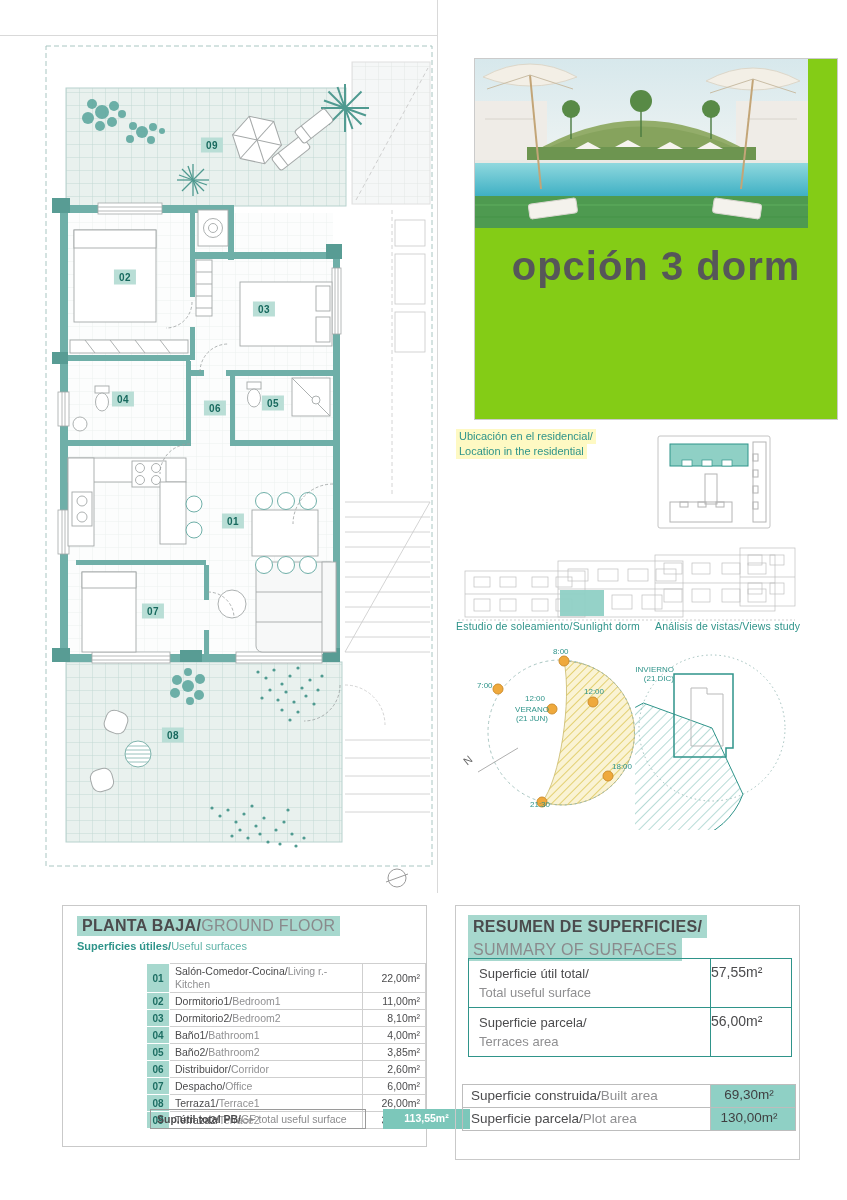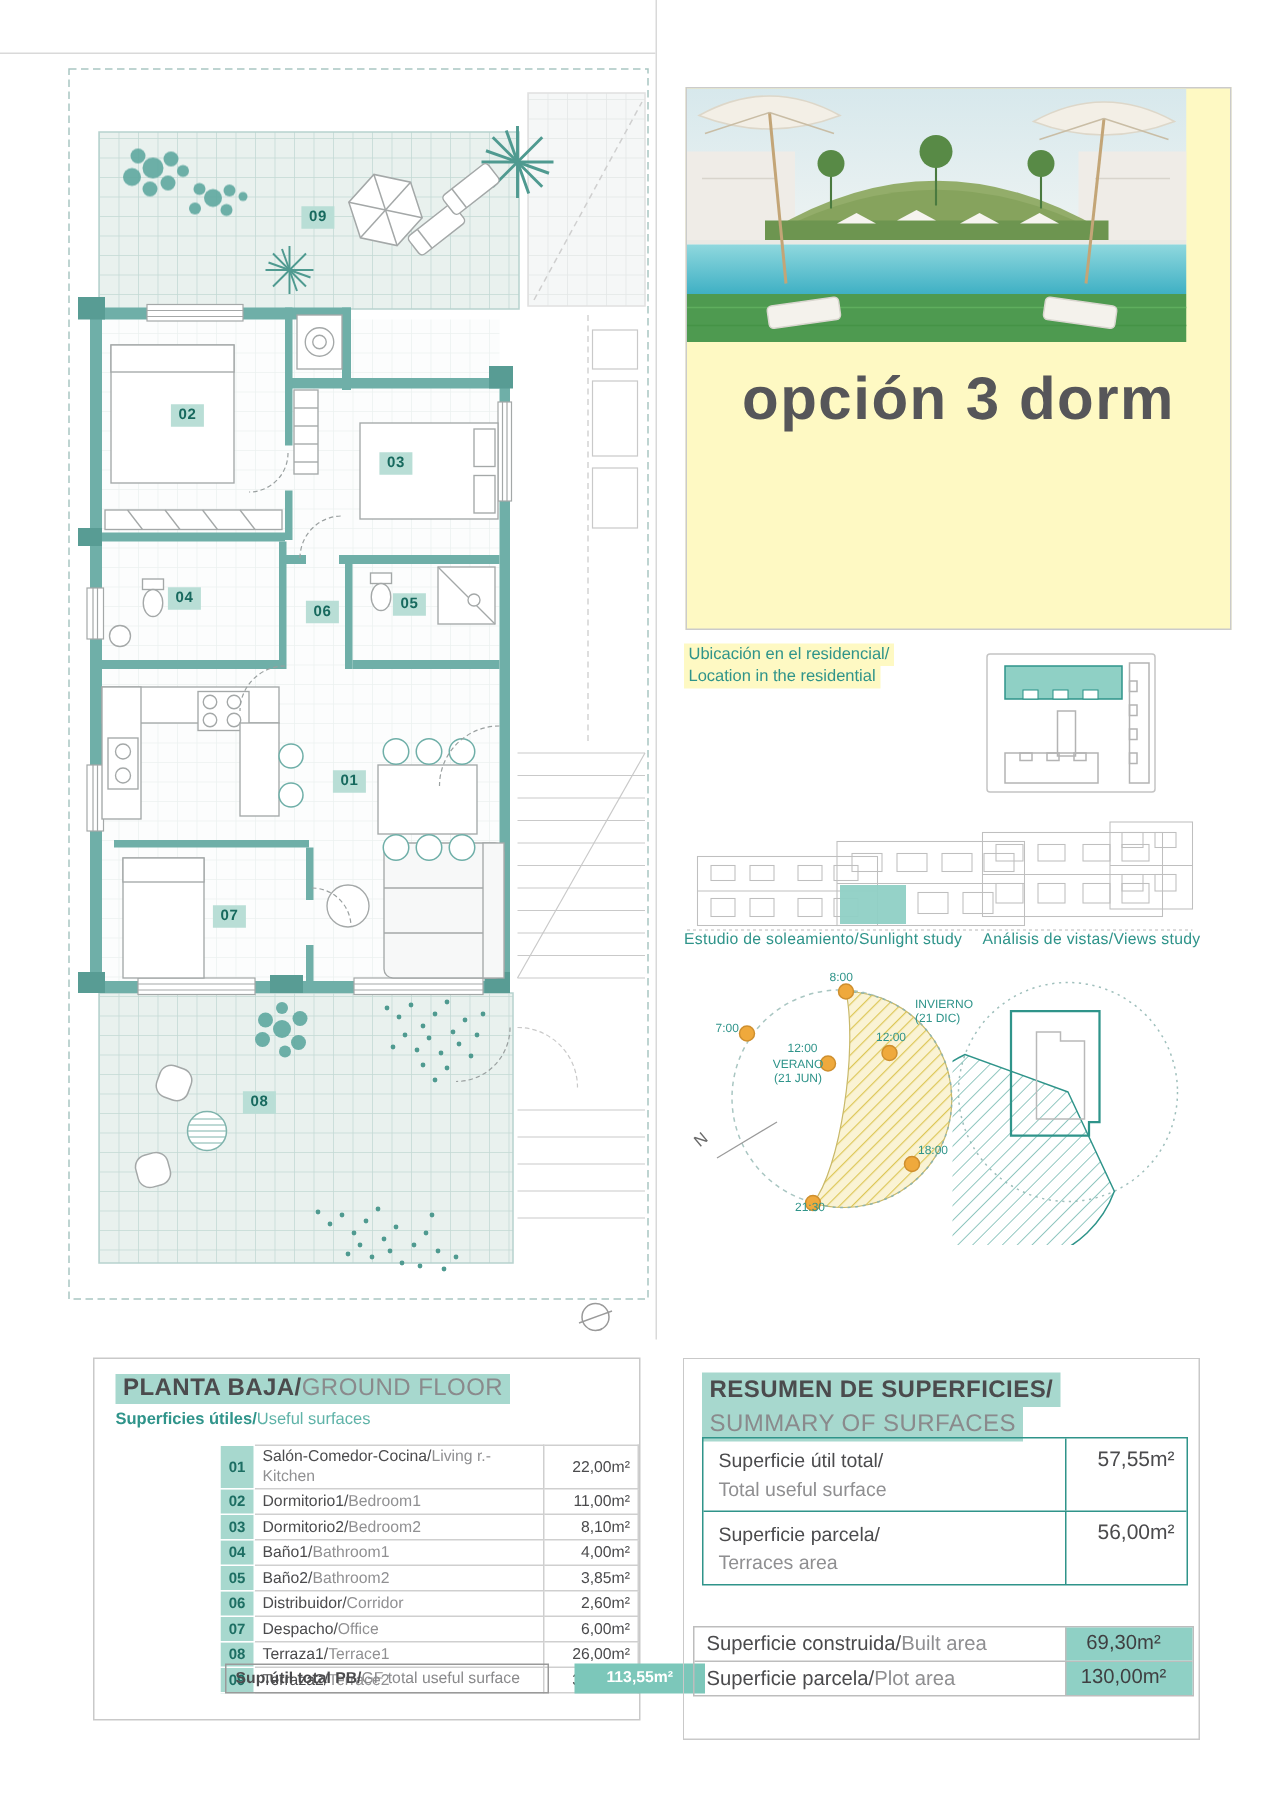--- a/index.html
+++ b/index.html
@@ -8,21 +8,21 @@
   .abs{position:absolute}
   .ctr{transform:translate(-50%,-50%)}
   .teal{color:#2f948a}
   .hl{background:#a7d8ce;padding:1px 5px;display:inline-block}
   .room-badge{position:absolute;background:#b9ded6;color:#17695e;font-size:10px;font-weight:bold;
               padding:2px 5px;letter-spacing:.5px;line-height:11px}
   .sun-lbl{position:absolute;font-size:8px;color:#2f948a;line-height:9px;white-space:nowrap}
   .divider-v{position:absolute;width:1px;background:#d9d9d9}
   .divider-h{position:absolute;height:1px;background:#d9d9d9}
   
-  #hero-box{left:457px;top:58px;width:364px;height:362px;border:1px solid #cbcbcb;box-sizing:border-box;background:#fef9c3}
+  #hero-box{left:474px;top:58px;width:364px;height:362px;border:1px solid #cbcbcb;box-sizing:border-box;background:#84cc16}
   #hero-title{margin-top:16px;text-align:center;font-size:40px;font-weight:600;color:#565659;letter-spacing:1px}
   
   #location-block{left:456px;top:429px;font-size:11px;line-height:15px}
   #location-block .hl{padding:0 3px;background:#fef9c3}
   
   .sec-title{position:absolute;font-size:10.5px;color:#2f948a;letter-spacing:.2px}
   
   #gf-box{left:62px;top:905px;width:365px;height:242px;border:1px solid #c9c9c9;box-sizing:border-box}
   #gf-title{position:absolute;left:14px;top:10px;font-size:16px;letter-spacing:.3px}
   #gf-title .es{font-weight:bold;color:#4b4b4d}
@@ -44,21 +44,21 @@
   
   #sum-box{left:455px;top:905px;width:345px;height:255px;border:1px solid #c9c9c9;box-sizing:border-box}
   #sum-title{position:absolute;left:12px;top:9px;font-size:16px;line-height:21px;letter-spacing:.3px}
   #sum-title .es{font-weight:bold;color:#4b4b4d}
   #sum-title .en{color:#8a8a8c}
   .sum-t1{position:absolute;left:12px;top:52px;width:322px;border:1px solid #2f948a}
   .sum-t1 .row{display:flex;border-bottom:1px solid #2f948a}
   .sum-t1 .row:last-child{border-bottom:none}
   .sum-t1 .lbl{flex:1;padding:5px 10px;font-size:13px;line-height:19px}
   .sum-t1 .lbl .en{color:#8f8f91}
-  .sum-t1 .val{width:72px;border-left:1px solid #2f948a;padding:5px 8px 0 0;text-align:right;font-size:14px}
+  .sum-t1 .val{width:72px;border-left:1px solid #2f948a;padding:5px 8px 0 0;font-size:14px}
   .sum-t2{position:absolute;left:6px;top:178px;width:332px;border:1px solid #bdbdbd}
   .sum-t2 .row{display:flex;border-bottom:1px solid #bdbdbd;align-items:stretch}
   .sum-t2 .row:last-child{border-bottom:none}
   .sum-t2 .lbl{flex:1;padding:2px 8px;font-size:13.5px;line-height:18px}
   .sum-t2 .lbl .en{color:#8f8f91}
   .sum-t2 .val{width:76px;background:#8fd0c5;border-left:1px solid #bdbdbd;padding:2px 8px 0 0;
                text-align:center;font-size:13.5px;color:#3f3f41}
 </style>
 </head>
 <body>
@@ -502,21 +502,21 @@
         <line x1="290" y1="44" x2="345" y2="44"></line>
       <rect x="298" y="22" width="14" height="10"></rect>
         <rect x="320" y="22" width="14" height="10"></rect>
       <rect x="298" y="50" width="14" height="11"></rect>
         <rect x="320" y="50" width="14" height="11"></rect>
     </g>
     <rect x="110" y="57" width="44" height="26" fill="#8fd0c5" opacity=".95"></rect>
     <line x1="8" y1="87" x2="345" y2="87" stroke="#cfcfcf" stroke-dasharray="2 2"></line>
   </svg>
 
-  <div class="sec-title" style="left:456px;top:620px">Estudio de soleamiento/Sunlight study</div>
+  <div class="sec-title" style="left:456px;top:620px">Estudio de soleamiento/Sunlight dorm</div>
   <div class="sec-title" style="left:655px;top:620px">Análisis de vistas/Views study</div>
 
   <svg class="abs" style="left:460px;top:640px" width="185" height="185" viewBox="0 0 185 185">
     <defs>
       <pattern id="hatchY" width="6" height="6" patternUnits="userSpaceOnUse" patternTransform="rotate(45)">
         <rect width="6" height="6" fill="#faf3d4"></rect>
           <line x1="0" y1="0" x2="0" y2="6" stroke="#ddc758" stroke-width="1.6"></line>
       </pattern>
     </defs>
     <circle cx="100" cy="92" r="72" fill="none" stroke="#a9c6c2" stroke-dasharray="3 3"></circle>
@@ -531,21 +531,21 @@
         <circle cx="148" cy="136" r="5"></circle>
         <circle cx="82" cy="162" r="5"></circle>
     </g>
   </svg>
   <div class="sun-lbl" style="left:553px;top:647px">8:00</div>
   <div class="sun-lbl" style="left:477px;top:681px">7:00</div>
   <div class="sun-lbl" style="left:584px;top:687px">12:00</div>
   <div class="sun-lbl" style="left:525px;top:694px">12:00</div>
   <div class="sun-lbl" style="left:612px;top:762px">18:00</div>
   <div class="sun-lbl" style="left:530px;top:800px">21:30</div>
-  <div class="sun-lbl" style="left:610px;top:665px;text-align:left;width:46px">
+  <div class="sun-lbl" style="left:628px;top:665px;text-align:right;width:46px">
     <span>INVIERNO</span><br>
     <span>(21 DIC)</span>
   </div>
   <div class="sun-lbl" style="left:508px;top:705px;text-align:center;width:48px">
     <span>VERANO</span><br>
     <span>(21 JUN)</span>
   </div>
   <div class="sun-lbl" style="left:464px;top:756px;font-size:11px;color:#6a6a6a;transform:rotate(-40deg)">N</div>
 
   <svg class="abs" style="left:635px;top:645px" width="170" height="185" viewBox="0 0 170 185">

